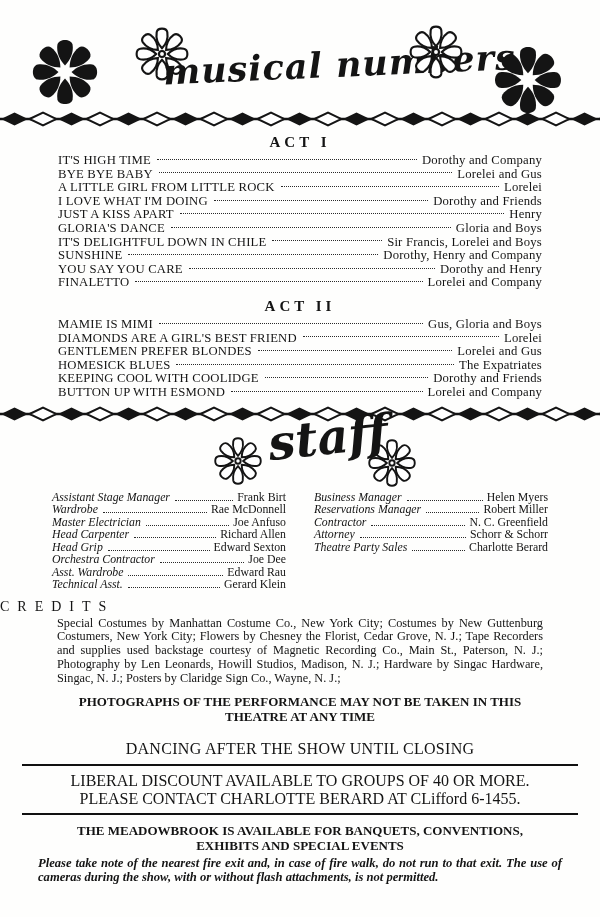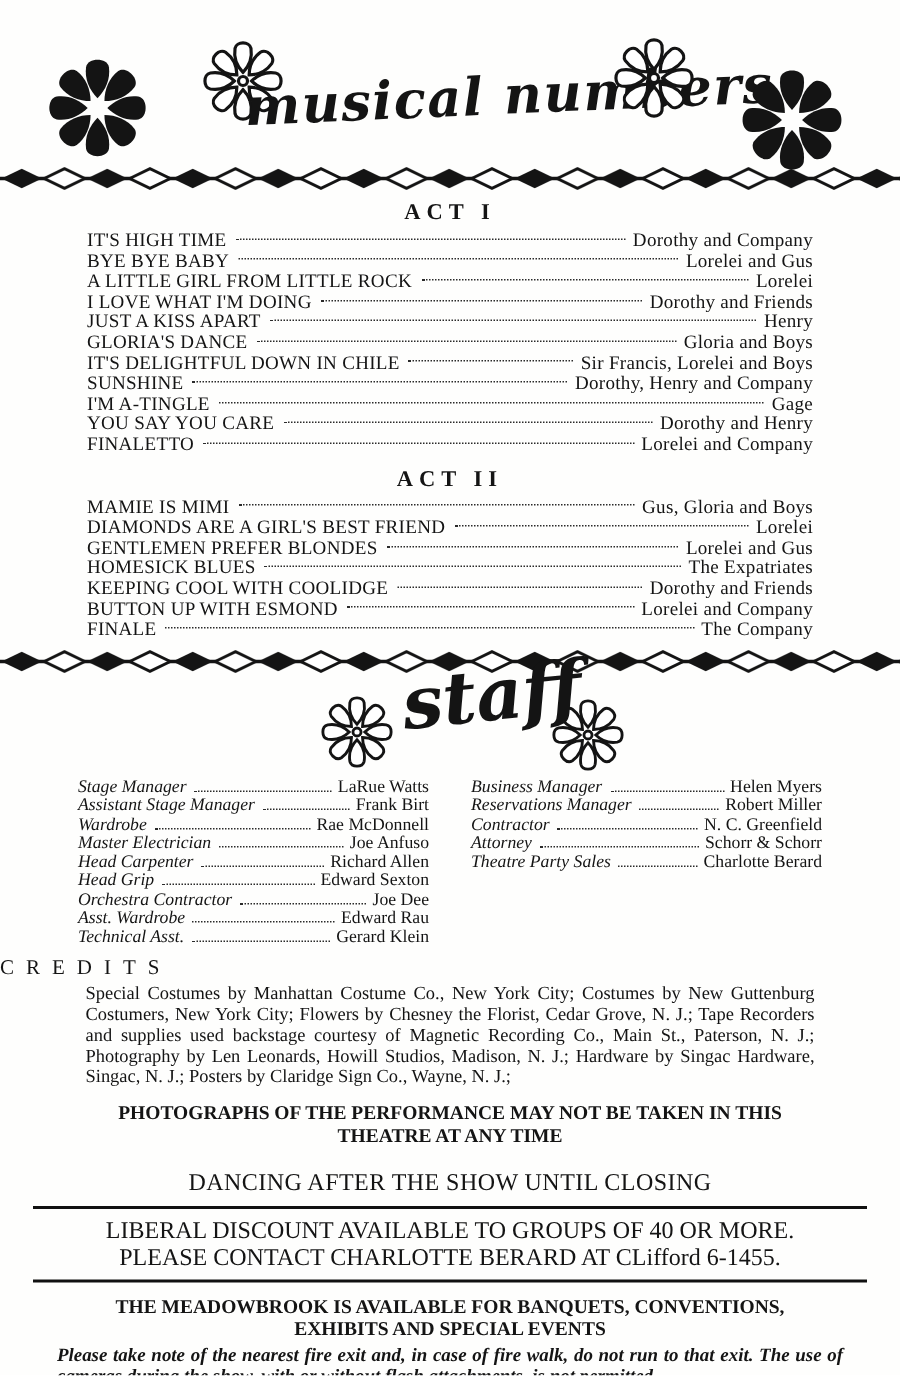--- a/index.html
+++ b/index.html
@@ -197,25 +197,20 @@
         <span class="song-title">IT'S DELIGHTFUL DOWN IN CHILE</span>
         <span class="leader"></span>
         <span class="performer">Sir Francis, Lorelei and Boys</span>
       </div>
     <div class="song-row">
         <span class="song-title">SUNSHINE</span>
         <span class="leader"></span>
         <span class="performer">Dorothy, Henry and Company</span>
       </div>
     <div class="song-row">
-        <span class="song-title">I'M A-TINGLE</span>
-        <span class="leader"></span>
-        <span class="performer">Gage</span>
-      </div>
-    <div class="song-row">
         <span class="song-title">YOU SAY YOU CARE</span>
         <span class="leader"></span>
         <span class="performer">Dorothy and Henry</span>
       </div>
     <div class="song-row">
         <span class="song-title">FINALETTO</span>
         <span class="leader"></span>
         <span class="performer">Lorelei and Company</span>
       </div>
 
@@ -243,25 +238,20 @@
       </div>
     <div class="song-row">
         <span class="song-title">KEEPING COOL WITH COOLIDGE</span>
         <span class="leader"></span>
         <span class="performer">Dorothy and Friends</span>
       </div>
     <div class="song-row">
         <span class="song-title">BUTTON UP WITH ESMOND</span>
         <span class="leader"></span>
         <span class="performer">Lorelei and Company</span>
-      </div>
-    <div class="song-row">
-        <span class="song-title">FINALE</span>
-        <span class="leader"></span>
-        <span class="performer">The Company</span>
       </div>
   </div>
 
   <svg class="divider" width="600" height="18" style="margin-top:5px">
     <defs>
       <pattern id="dia2" width="57" height="18" patternUnits="userSpaceOnUse">
         <line x1="0" y1="9" x2="57" y2="9" stroke="#141414" stroke-width="2.4"></line>
         <path d="M1 9 L14.5 2.5 L28 9 L14.5 15.5 Z" fill="#141414"></path>
         <path d="M29.5 9 L43 2.5 L56.5 9 L43 15.5 Z" fill="#ffffff" stroke="#141414" stroke-width="2"></path>
       </pattern>
@@ -301,25 +291,20 @@
           <use href="#opD" transform="rotate(270)"></use>
           <use href="#opD" transform="rotate(315)"></use>
         <circle r="3.1"></circle>
       </g>
     </svg>
   </div>
 
   <div class="staff-cols">
     <div class="staff-col">
       <div class="staff-row">
-          <span class="role">Stage Manager</span>
-          <span class="leader"></span>
-          <span class="name">LaRue Watts</span>
-        </div>
-      <div class="staff-row">
           <span class="role">Assistant Stage Manager</span>
           <span class="leader"></span>
           <span class="name">Frank Birt</span>
         </div>
       <div class="staff-row">
           <span class="role">Wardrobe</span>
           <span class="leader"></span>
           <span class="name">Rae McDonnell</span>
         </div>
       <div class="staff-row">

